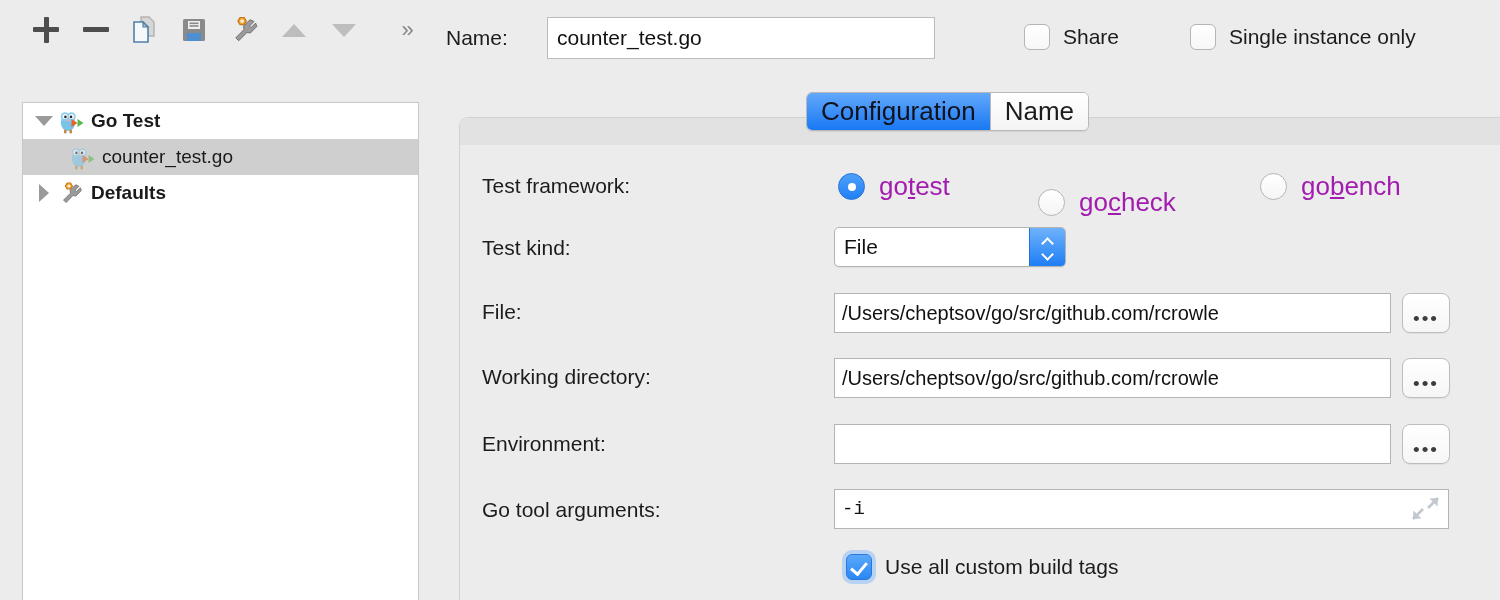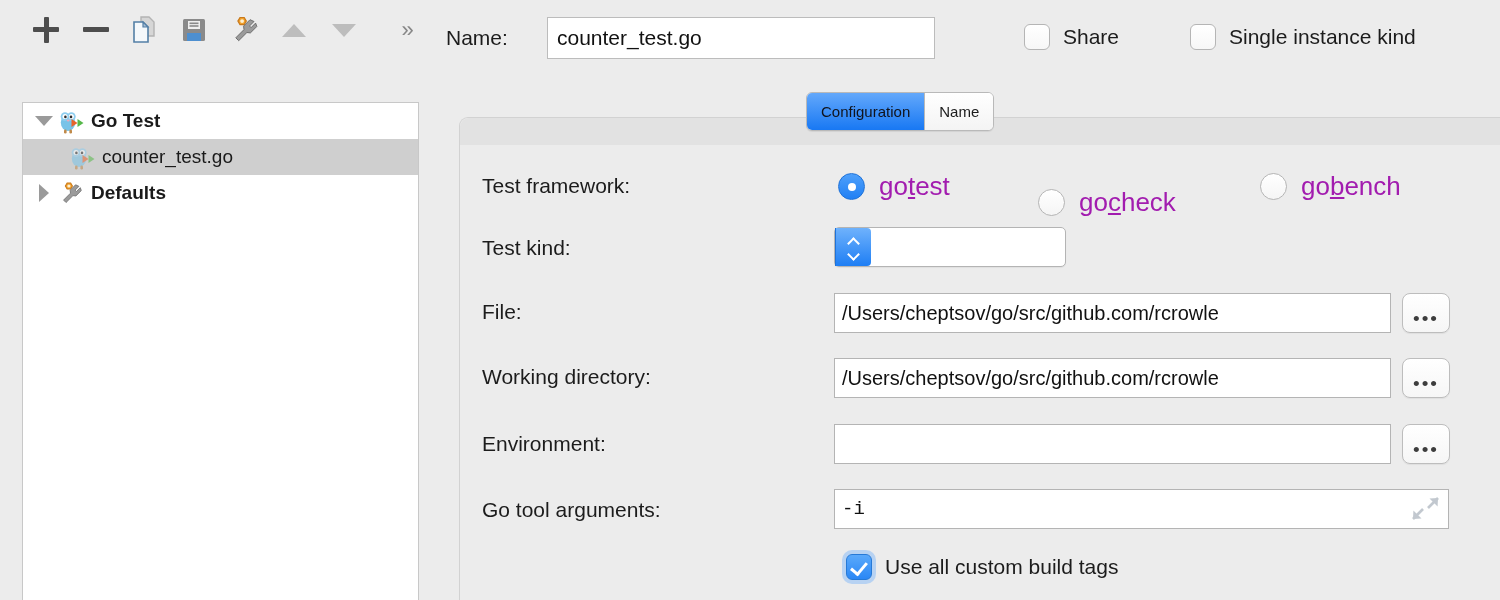--- a/index.html
+++ b/index.html
@@ -143,21 +143,21 @@
   #tabs {
     position: absolute; left: 806px; top: 92px;
     height: 37px; display: flex;
     border: 1px solid #b9b9b9; border-radius: 6px;
     overflow: hidden;
     box-shadow: 0 1px 1px rgba(0,0,0,0.07);
     background: #fff;
   }
   .tab {
     display: flex; align-items: center; justify-content: center;
-    font-size: 15px; box-sizing: border-box;
+    font-size: 26px; box-sizing: border-box;
     padding: 0 14px; height: 100%;
   }
   .tab.active {
     background: linear-gradient(#63a8fb, #1878f3);
     color: #10131c;
   }
   .tab.inactive {
     background: linear-gradient(#ffffff, #f4f4f4);
     color: #1c1c1c;
     border-left: 1px solid #b9b9b9;
@@ -362,21 +362,21 @@
 <span id="name-label">Name:</span>
 <input id="name-input" type="text" value="counter_test.go" style="">
 
 <div class="cb-row" style="left:1024px; top:24px;">
   <span class="cbox"></span>
   <span>Share</span>
 </div>
 
 <div class="cb-row" style="left:1190px; top:24px;">
   <span class="cbox"></span>
-  <span>Single instance kind</span>
+  <span>Single instance only</span>
 </div>
 
 <div id="config-panel">
   <div id="config-panel-head"></div>
 </div>
 
 <div id="tabs">
   <div class="tab active">Configuration</div>
   <div class="tab inactive">Name</div>
 </div>
@@ -393,20 +393,21 @@
   <span class="radio-lbl"><span>go</span><span class="mn">c</span><span>heck</span></span>
 </div>
 
 <div class="radio-row" style="left:1260px; top:171px;">
   <span class="radio"></span>
   <span class="radio-lbl"><span>go</span><span class="mn">b</span><span>ench</span></span>
 </div>
 
 <span class="frm-label" style="left:482px; top:236px;text-align:right;">Test kind:</span>
 <div id="combo">
+  <span id="combo-value">File</span>
   <span id="combo-stepper">
     <i class="step-ar up"></i>
     <i class="step-ar dn"></i>
   </span>
 </div>
 
 <span class="frm-label" style="left:482px; top:300px;">File:</span>
 <input class="txtfield" style="left: 834px; top: 293px; width: 557px; height: 40px;" type="text" value="/Users/cheptsov/go/src/github.com/rcrowle">
 <div class="browse-btn" style="left:1402px; top:293px;">•••</div>
 

